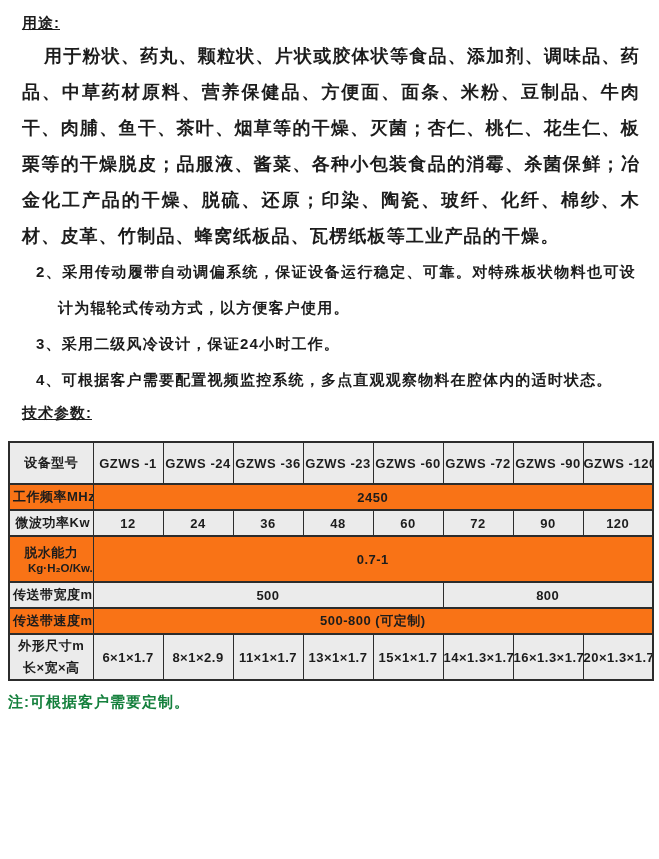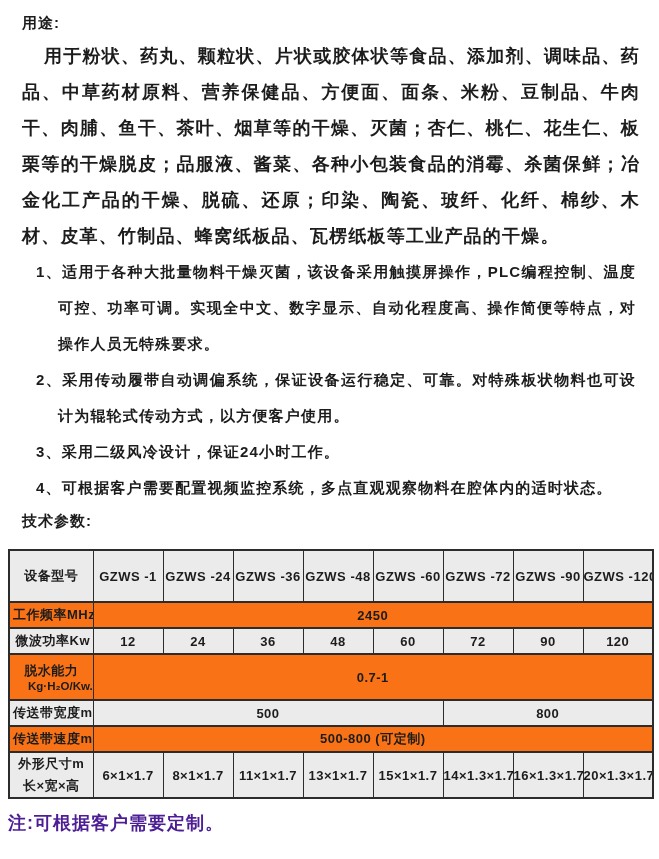--- a/index.html
+++ b/index.html
@@ -8,20 +8,21 @@
     font-family: "Liberation Sans", "DejaVu Sans", sans-serif;
     color: #1c1c1c;
     font-weight: bold;
   }
   .content { padding: 8px 12px 0 22px; }
 
   .sec-heading {
     font-size: 15px;
     line-height: 30px;
     letter-spacing: 1px;
+    text-decoration: underline;
   }
   .usage-paragraph {
     font-size: 18px;
     line-height: 36px;
     letter-spacing: 1.2px;
     text-align: justify;
     text-indent: 22px;
     width: 618px;
   }
   .feature {
@@ -51,47 +52,46 @@
     vertical-align: middle;
     font-size: 13px;
     letter-spacing: 0.5px;
     overflow: hidden;
     white-space: nowrap;
   }
   col.label-col { width: 84px; }
   col.data-col  { width: 70px; }
   tr.row-gray td { background: #ebebeb; }
   tr.row-white td { background: #f97316; }
-  tr.h-header td { height: 52px; }
+  tr.h-header td { height: 42px; }
   tr.h-simple td { height: 26px; }
   tr.h-tall td   { height: 46px; }
   td.lbl-left { text-align: left; padding-left: 3px; }
   td.small-vals { font-size: 11.5px; letter-spacing: 0; }
   .lbl-line2 { font-size: 11.5px; letter-spacing: 0; text-align: left; padding-left: 18px; }
   .lbl-line1 { font-size: 13px; }
   .dims-lbl div { text-align: center; line-height: 22px; }
 
   .footnote {
     margin-left: -14px;
     margin-top: 12px;
-    font-size: 18px;
+    font-size: 15px;
     letter-spacing: 1px;
-    color: #4c1d95;
+    color: #15803d;
   }
 </style>
 </head>
 <body>
 
 <div class="content">
 
   <div class="sec-heading">用途:</div>
   <p class="usage-paragraph">用于粉状、药丸、颗粒状、片状或胶体状等食品、添加剂、调味品、药品、中草药材原料、营养保健品、方便面、面条、米粉、豆制品、牛肉干、肉脯、鱼干、茶叶、烟草等的干燥、灭菌；杏仁、桃仁、花生仁、板栗等的干燥脱皮；品服液、酱菜、各种小包装食品的消霉、杀菌保鲜；冶金化工产品的干燥、脱硫、还原；印染、陶瓷、玻纤、化纤、棉纱、木材、皮革、竹制品、蜂窝纸板品、瓦楞纸板等工业产品的干燥。</p>
 
 
-  <p class="feature"><span>1、</span><span>适用于各种大批量物料干燥灭菌，该设备采用触摸屏操作，PLC编程控制、温度可控、功率可调。实现全中文、数字显示、自动化程度高、操作简便等特点，对操作人员无特殊要求。</span></p>
   <p class="feature"><span>2、</span><span>采用传动履带自动调偏系统，保证设备运行稳定、可靠。对特殊板状物料也可设计为辊轮式传动方式，以方便客户使用。</span></p>
   <p class="feature"><span>3、</span><span>采用二级风冷设计，保证24小时工作。</span></p>
   <p class="feature"><span>4、</span><span>可根据客户需要配置视频监控系统，多点直观观察物料在腔体内的适时状态。</span></p>
 
   <div class="sec-heading specs-heading">技术参数:</div>
 
   <table class="specs">
     <colgroup>
       <col class="label-col">
       <col class="data-col">
@@ -102,21 +102,21 @@
         <col class="data-col">
         <col class="data-col">
         <col class="data-col">
     </colgroup>
     <tbody>
       <tr class="row-gray h-header">
         <td>设备型号</td>
         <td>GZWS -1</td>
         <td>GZWS -24</td>
         <td>GZWS -36</td>
-        <td>GZWS -48</td>
+        <td>GZWS -23</td>
         <td>GZWS -60</td>
         <td>GZWS -72</td>
         <td>GZWS -90</td>
         <td>GZWS -120</td>
       </tr>
       <tr class="row-white h-simple">
         <td class="lbl-left">工作频率MHz</td>
         <td colspan="8">2450</td>
       </tr>
       <tr class="row-gray h-simple">
@@ -145,21 +145,21 @@
       <tr class="row-white h-simple">
         <td class="lbl-left">传送带速度mm</td>
         <td colspan="8">500-800 (可定制)</td>
       </tr>
       <tr class="row-gray h-tall">
         <td class="dims-lbl">
           <div>外形尺寸m</div>
           <div>长×宽×高</div>
         </td>
         <td class="small-vals">6×1×1.7</td>
-        <td class="small-vals">8×1×1.7</td>
+        <td class="small-vals">8×1×2.9</td>
         <td class="small-vals">11×1×1.7</td>
         <td class="small-vals">13×1×1.7</td>
         <td class="small-vals">15×1×1.7</td>
         <td class="small-vals">14×1.3×1.7</td>
         <td class="small-vals">16×1.3×1.7</td>
         <td class="small-vals">20×1.3×1.7</td>
       </tr>
     </tbody>
   </table>
 

